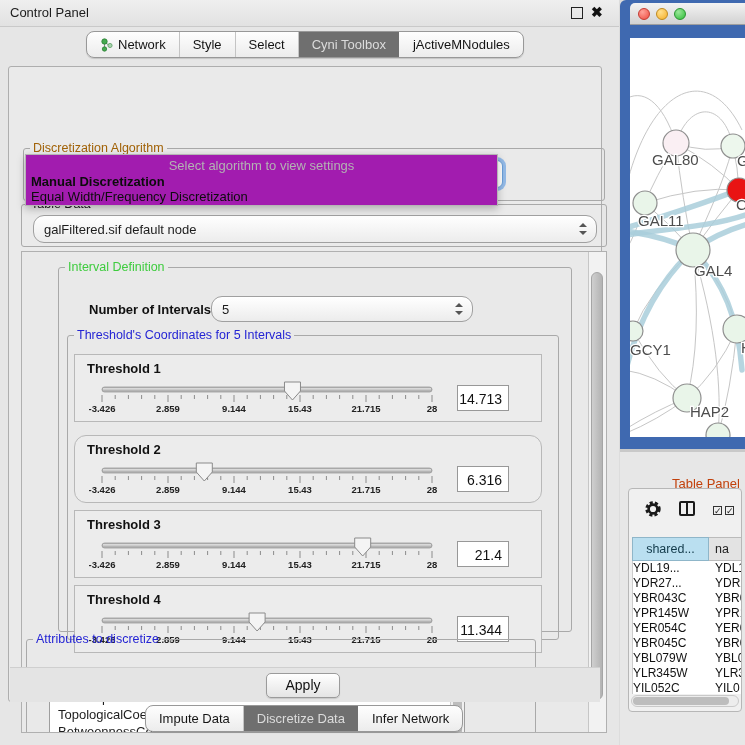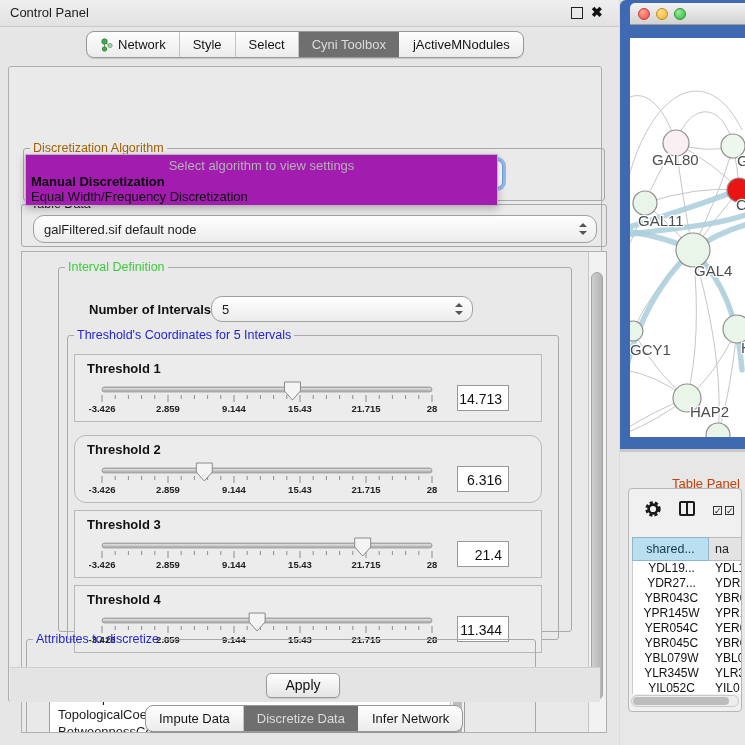--- a/index.html
+++ b/index.html
@@ -72,21 +72,21 @@
   .colsicon{position:absolute;left:50px;top:12px;width:16px;height:15px;border:2px solid #1a1a1a;border-radius:2px;box-sizing:border-box;}
   .colsicon i{position:absolute;left:5px;top:0;width:2px;height:100%;background:#1a1a1a;}
   .chk{position:absolute;top:17px;width:9px;height:9px;border:1.4px solid #333;font-size:9px;line-height:8px;color:#222;text-align:center;box-sizing:border-box;}
   #grid{position:absolute;left:3px;top:48px;width:120px;}
   #grid-head{display:flex;height:24px;}
   .hc{box-sizing:border-box;font-size:12.5px;display:flex;align-items:center;justify-content:center;}
   .hc1{width:77px;background:#badff0;border:1px solid #8fb6c9;color:#143;color:#123a4a;}
   .hc2{flex:1;background:#e3e3e3;border:1px solid #bbb;border-left:none;justify-content:flex-start;padding-left:6px;color:#222;}
   #grid-rows{background:#fff;overflow:hidden;height:133px;border-left:1px solid #ccc;}
   .trow{display:flex;height:15px;font-size:12px;color:#111;}
-  .trow .c1{width:77px;text-align:center;line-height:15px;overflow:hidden;white-space:nowrap;}
+  .trow .c1{width:77px;line-height:15px;overflow:hidden;white-space:nowrap;}
   .trow .c2{flex:1;padding-left:5px;line-height:15px;overflow:hidden;white-space:nowrap;}
   #hscroll{position:absolute;left:2px;top:206px;width:108px;height:12px;background:#ededed;border:1px solid #c9c9c9;border-radius:6px;box-sizing:border-box;}
   #hscroll .thumb{position:absolute;left:1px;top:1px;width:96px;height:8px;border-radius:4px;background:#bdbdbd;}
   .gap-strip{position:absolute;left:620px;top:449px;width:125px;height:3px;background:#c9c9c9;}
 </style>
 </head>
 <body>
 
 <div id="screen">
 

